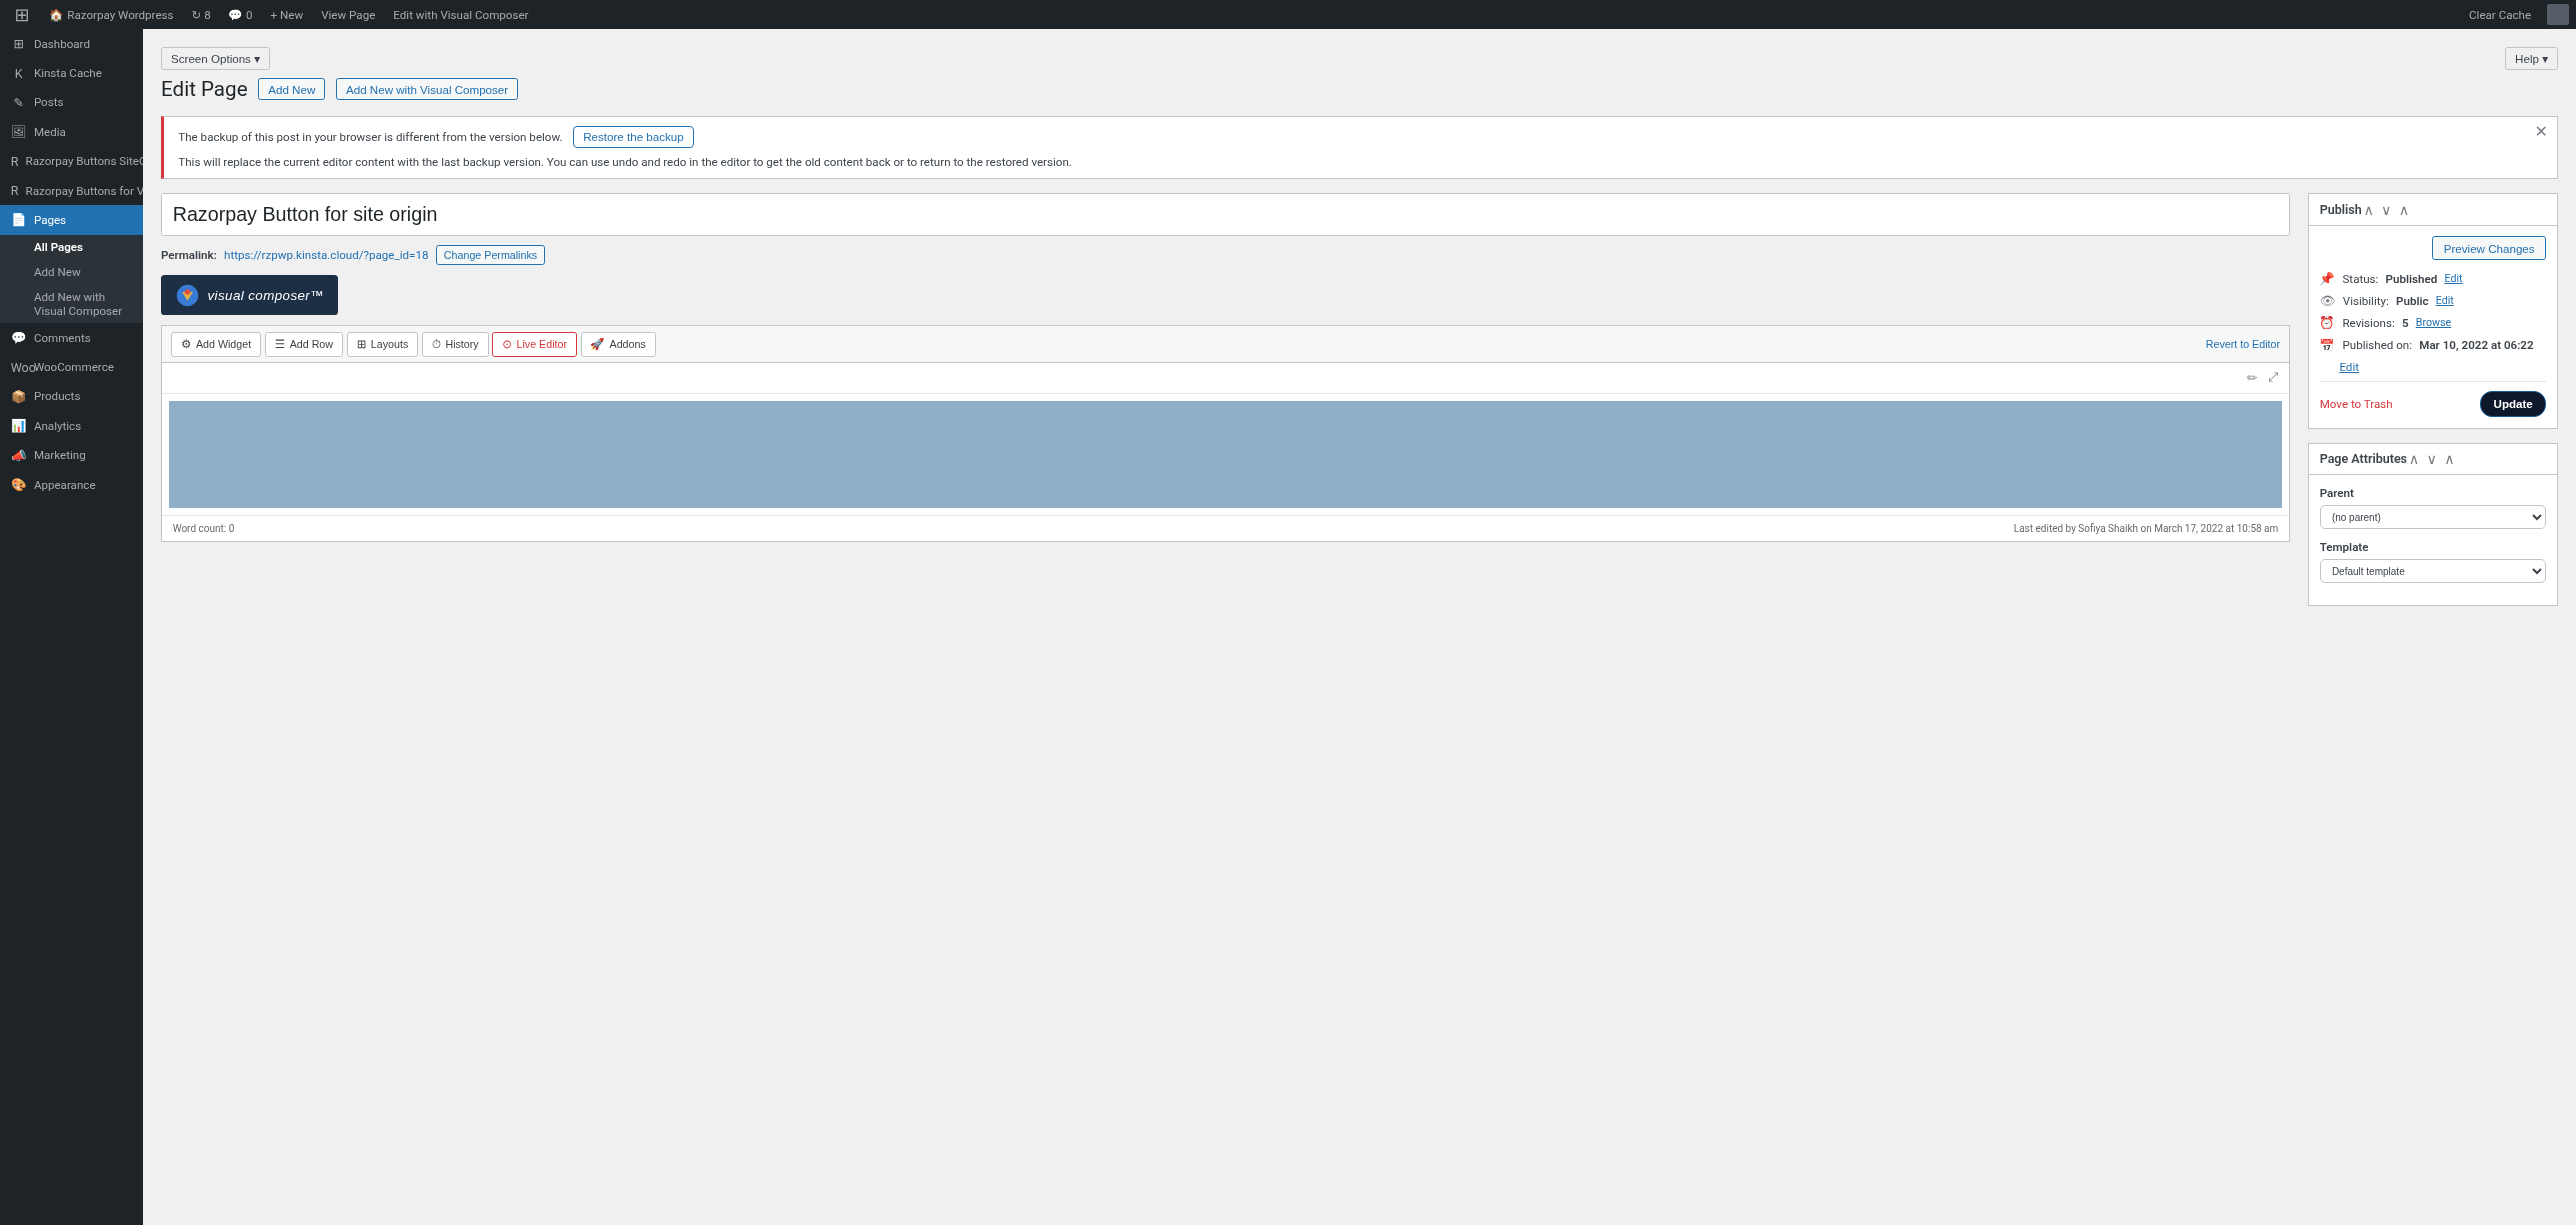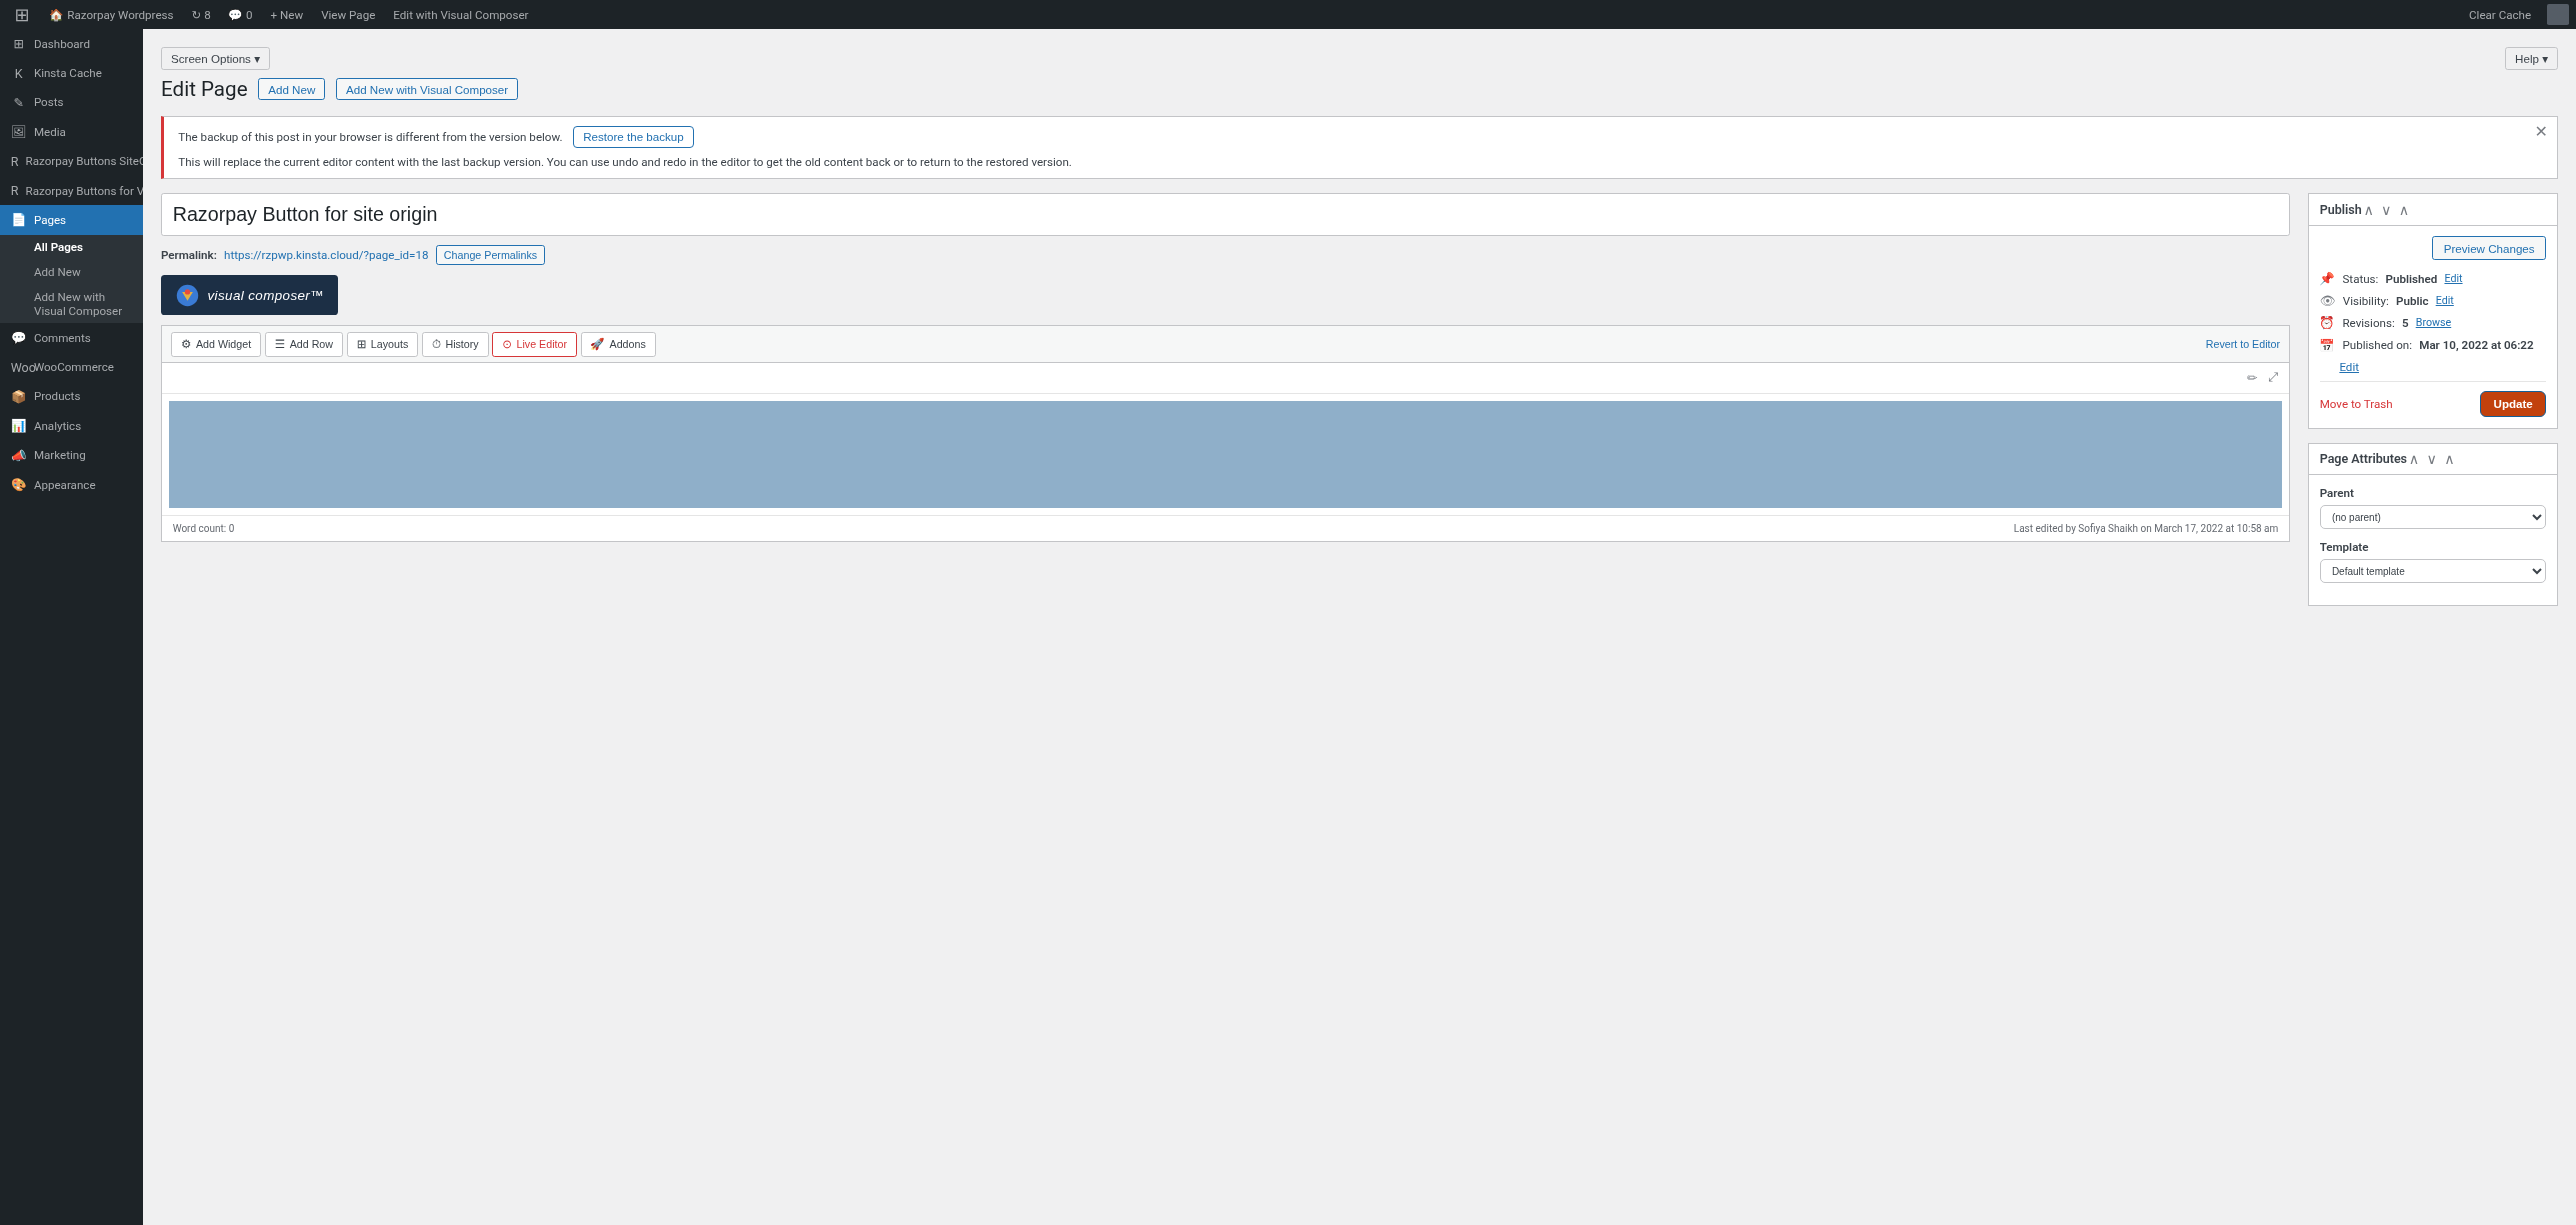--- a/index.html
+++ b/index.html
@@ -117,24 +117,24 @@
       border: 0.9px solid #2271b1;
       background: #f6f7f7;
       color: #2271b1;
       border-radius: 2.7px;
       padding: 3.6px 9px;
       font-size: 11.6px;
       cursor: pointer;
       white-space: nowrap;
     }
     .btn-update {
-      background: #c2410c;
+      background: #0f172a;
       border: 0.9px solid #135e96;
       color: #fff;
-      border-radius: 6px;
+      border-radius: 12px;
       padding: 5.4px 12.5px;
       font-size: 11.6px;
       font-weight: 600;
       cursor: pointer;
     }
 
     
     .backup-notice {
       background: #fff;
       border-left: 3.6px solid #d63638;

